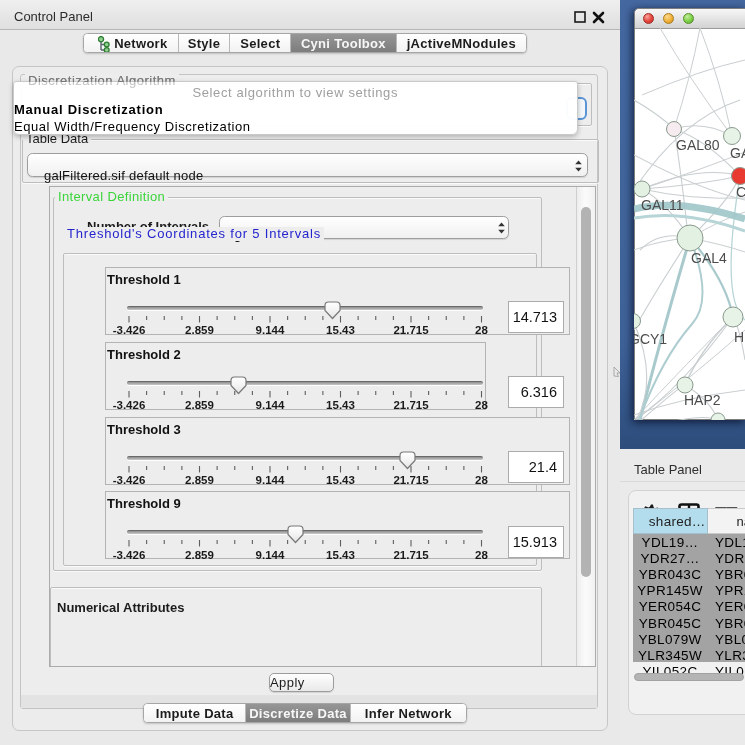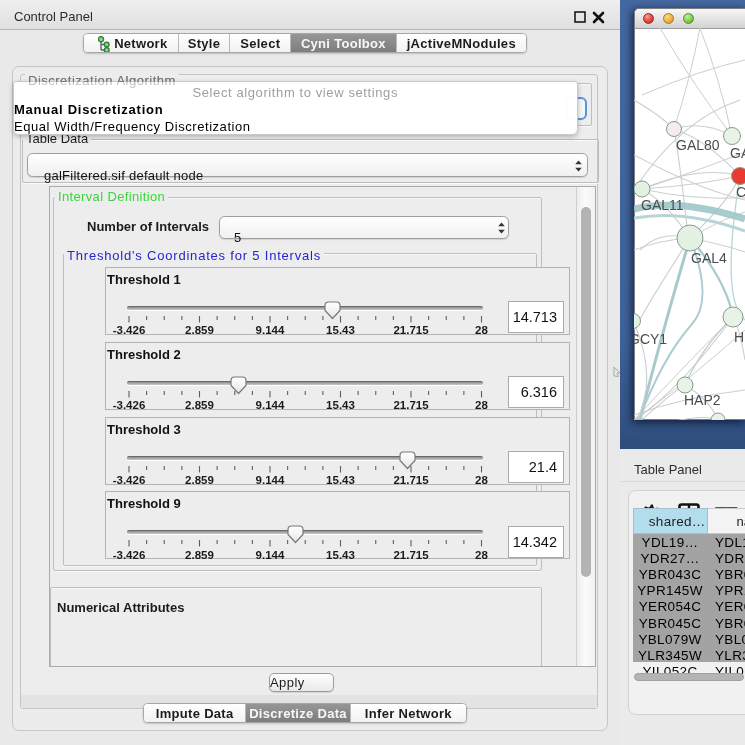--- a/index.html
+++ b/index.html
@@ -156,21 +156,21 @@
   <div style="position:absolute;left:37px;top:32px;font-weight:bold">Number of Intervals</div>
   <div class="combo" style="left:169px;top:28.5px;width:290px;height:23.5px">
     <span class="cv" style="left:14px">5</span>
     <svg width="9" height="12" style="position:absolute;left:277.3px;top:5.699999999999999px">
         <path d="M4.5 0.5 L7.8 4.3 L1.2 4.3 Z" fill="#333"></path>
         <path d="M4.5 11.5 L7.8 7.7 L1.2 7.7 Z" fill="#333"></path>
       </svg>
   </div>
 
   <div class="group" style="left:13px;top:66px;width:474px;height:313px"></div>
-  <div class="glabel" style="left:14px;top:62px;color:#2525cf;letter-spacing:0.8px">Threshold's Coordinates for 5 Intervals</div>
+  <div class="glabel" style="left:14px;top:40px;color:#2525cf;letter-spacing:0.8px">Threshold's Coordinates for 5 Intervals</div>
 
   <div class="tp" style="left:18px;top:79.5px;width:465px;height:68px">
 <div class="tpt">Threshold 1</div>
 <div class="trk"></div>
 <svg width="379" height="8" style="position:absolute;left:21px;top:48px" viewBox="0 0 379 8">
         <path d="M2.00 0V6.5 M19.62 0V4.0 M37.25 0V4.0 M54.88 0V4.0 M72.50 0V6.5 M90.12 0V4.0 M107.75 0V4.0 M125.38 0V4.0 M143.00 0V6.5 M160.62 0V4.0 M178.25 0V4.0 M195.88 0V4.0 M213.50 0V6.5 M231.12 0V4.0 M248.75 0V4.0 M266.38 0V4.0 M284.00 0V6.5 M301.62 0V4.0 M319.25 0V4.0 M336.88 0V4.0 M354.50 0V6.5" stroke="#5f5f5f" stroke-width="1.1" fill="none"></path>
       </svg>
 <div class="tl" style="left:-7.0px;top:56.5px;width:60px">-3.426</div>
       <div class="tl" style="left:63.5px;top:56.5px;width:60px">2.859</div>
       <div class="tl" style="left:134.0px;top:56.5px;width:60px">9.144</div>
@@ -182,21 +182,21 @@
           <linearGradient id="tg" x1="0" y1="0" x2="0" y2="1">
             <stop offset="0" stop-color="#ffffff"></stop>
             <stop offset="0.55" stop-color="#f2f2f2"></stop>
             <stop offset="1" stop-color="#e3e3e3"></stop>
           </linearGradient>
         </defs>
         <path d="M1 9.5 L1 4.5 Q1 1 4.5 1 L12.5 1 Q16 1 16 4.5 L16 9.5 L8.5 17.5 Z" fill="url(#tg)" stroke="#787878" stroke-width="1.2"></path>
       </svg>
 <div class="vbox">14.713</div>
 </div>
-  <div class="tp" style="left:18px;top:154.5px;width:465px;height:68px">
+  <div class="tp" style="left:18px;top:154.5px;width:381px;height:68px">
 <div class="tpt">Threshold 2</div>
 <div class="trk"></div>
 <svg width="379" height="8" style="position:absolute;left:21px;top:48px" viewBox="0 0 379 8">
         <path d="M2.00 0V6.5 M19.62 0V4.0 M37.25 0V4.0 M54.88 0V4.0 M72.50 0V6.5 M90.12 0V4.0 M107.75 0V4.0 M125.38 0V4.0 M143.00 0V6.5 M160.62 0V4.0 M178.25 0V4.0 M195.88 0V4.0 M213.50 0V6.5 M231.12 0V4.0 M248.75 0V4.0 M266.38 0V4.0 M284.00 0V6.5 M301.62 0V4.0 M319.25 0V4.0 M336.88 0V4.0 M354.50 0V6.5" stroke="#5f5f5f" stroke-width="1.1" fill="none"></path>
       </svg>
 <div class="tl" style="left:-7.0px;top:56.5px;width:60px">-3.426</div>
       <div class="tl" style="left:63.5px;top:56.5px;width:60px">2.859</div>
       <div class="tl" style="left:134.0px;top:56.5px;width:60px">9.144</div>
       <div class="tl" style="left:204.5px;top:56.5px;width:60px">15.43</div>
       <div class="tl" style="left:275.0px;top:56.5px;width:60px">21.715</div>
@@ -252,21 +252,21 @@
 <svg width="17" height="19" style="position:absolute;left:181.0px;top:33px">
         <defs>
           <linearGradient id="tg" x1="0" y1="0" x2="0" y2="1">
             <stop offset="0" stop-color="#ffffff"></stop>
             <stop offset="0.55" stop-color="#f2f2f2"></stop>
             <stop offset="1" stop-color="#e3e3e3"></stop>
           </linearGradient>
         </defs>
         <path d="M1 9.5 L1 4.5 Q1 1 4.5 1 L12.5 1 Q16 1 16 4.5 L16 9.5 L8.5 17.5 Z" fill="url(#tg)" stroke="#787878" stroke-width="1.2"></path>
       </svg>
-<div class="vbox">14.342</div>
+<div class="vbox">15.913</div>
 </div>
 
   <div class="group" style="left:0px;top:400px;width:492px;height:100px"></div>
   <div style="position:absolute;left:7px;top:413px;font-weight:bold">Numerical Attributes</div>
 
 
   <div style="position:absolute;right:0;top:0;width:19px;height:100%;
        background:linear-gradient(to right,#ededed,#fbfbfb 45%,#f1f1f1);border-left:1px solid #cfcfcf"></div>
   <div style="position:absolute;right:4.5px;top:20px;width:9.5px;height:370px;background:#b3b3b3;border-radius:5px"></div>
 </div>

